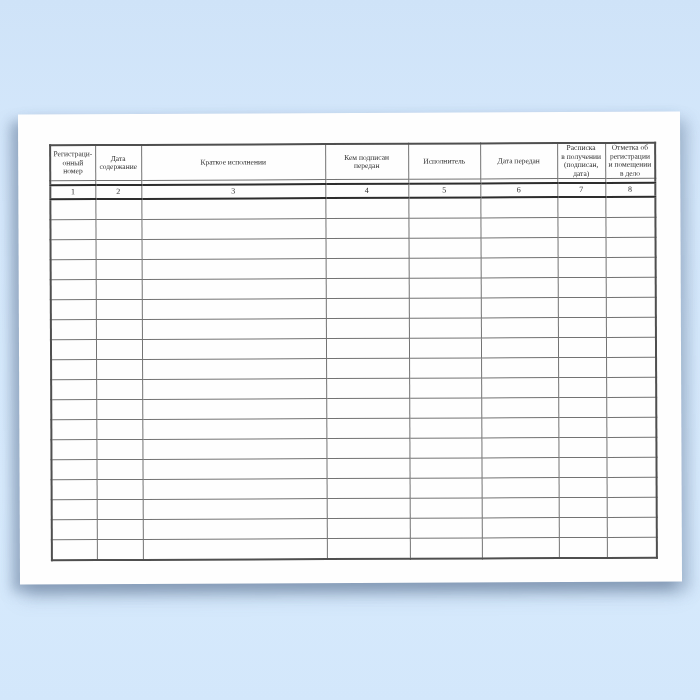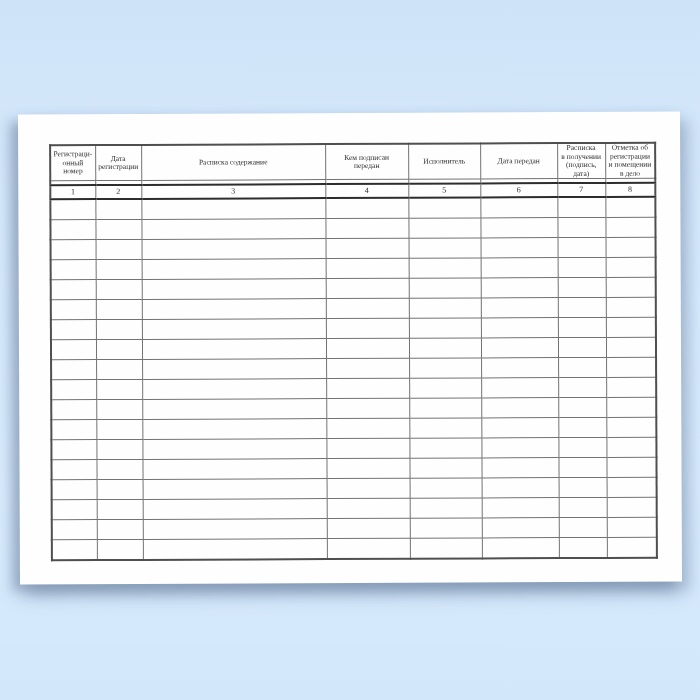--- a/index.html
+++ b/index.html
@@ -79,29 +79,29 @@
         <col style="width: 72px;">
         <col style="width: 77px;">
         <col style="width: 48px;">
         <col style="width: 50px;">
       </colgroup>
     <tbody id="tbody">
         <tr class="header-row">
           <td>Регистраци-
 онный номер</td>
           <td>Дата
-регистрации</td>
-          <td>Расписка содержание</td>
+содержание</td>
+          <td>Краткое исполнении</td>
           <td>Кем подписан
 передан</td>
           <td>Исполнитель</td>
           <td>Дата передан</td>
           <td>Расписка
 в получении
-(подпись,
+(подписан,
 дата)</td>
           <td>Отметка об
 регистрации
 и помещении
 в дело</td>
         </tr>
         <tr class="spacer-row">
           <td></td>
           <td></td>
           <td></td>

